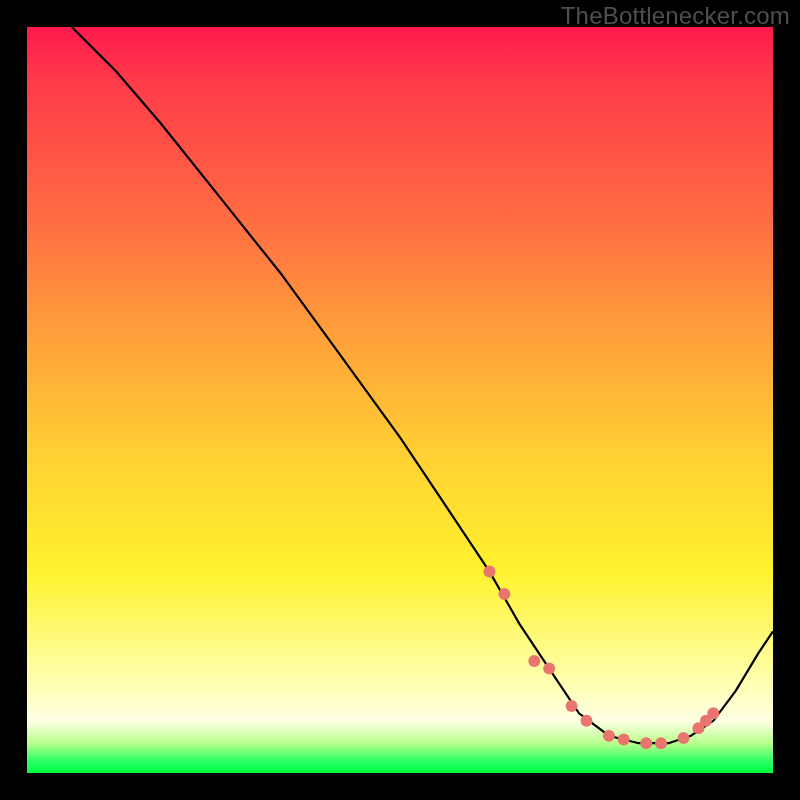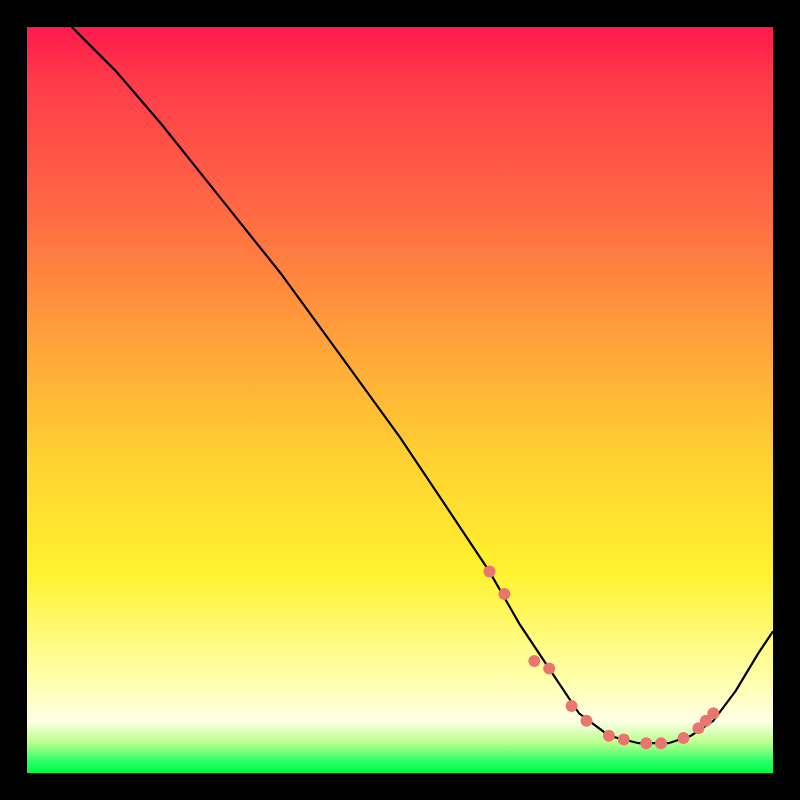--- a/index.html
+++ b/index.html
@@ -57,20 +57,21 @@
   svg.curve {
     position: absolute;
     inset: 0;
     z-index: 10;
   }
 </style>
 </head>
 <body>
 
 <div class="frame">
+  <div class="attrib">TheBottlenecker.com</div>
 
   <div class="plot-wrap">
     <div class="gradient"></div>
     <svg class="curve" viewBox="0 0 746 746" preserveAspectRatio="none">
       <path fill="none" stroke="#000000" stroke-width="2.2" d="M44.8 0.0 L67.1 22.4 L89.5 44.8 L134.3 97.0 L194.0 171.6 L253.6 246.2 L313.3 328.2 L373.0 410.3 L417.8 477.4 L462.5 544.6 L492.4 596.8 L522.2 641.6 L552.0 686.3 L581.9 708.7 L611.7 716.2 L641.6 716.2 L663.9 708.7 L686.3 693.8 L708.7 663.9 L731.1 626.6 L746.0 604.3"></path>
       <g>
           <circle cx="462.5" cy="544.6" r="6" fill="#e8766e"></circle>
           <circle cx="477.4" cy="567.0" r="6" fill="#e8766e"></circle>
           <circle cx="507.3" cy="634.1" r="6" fill="#e8766e"></circle>
           <circle cx="522.2" cy="641.6" r="6" fill="#e8766e"></circle>

